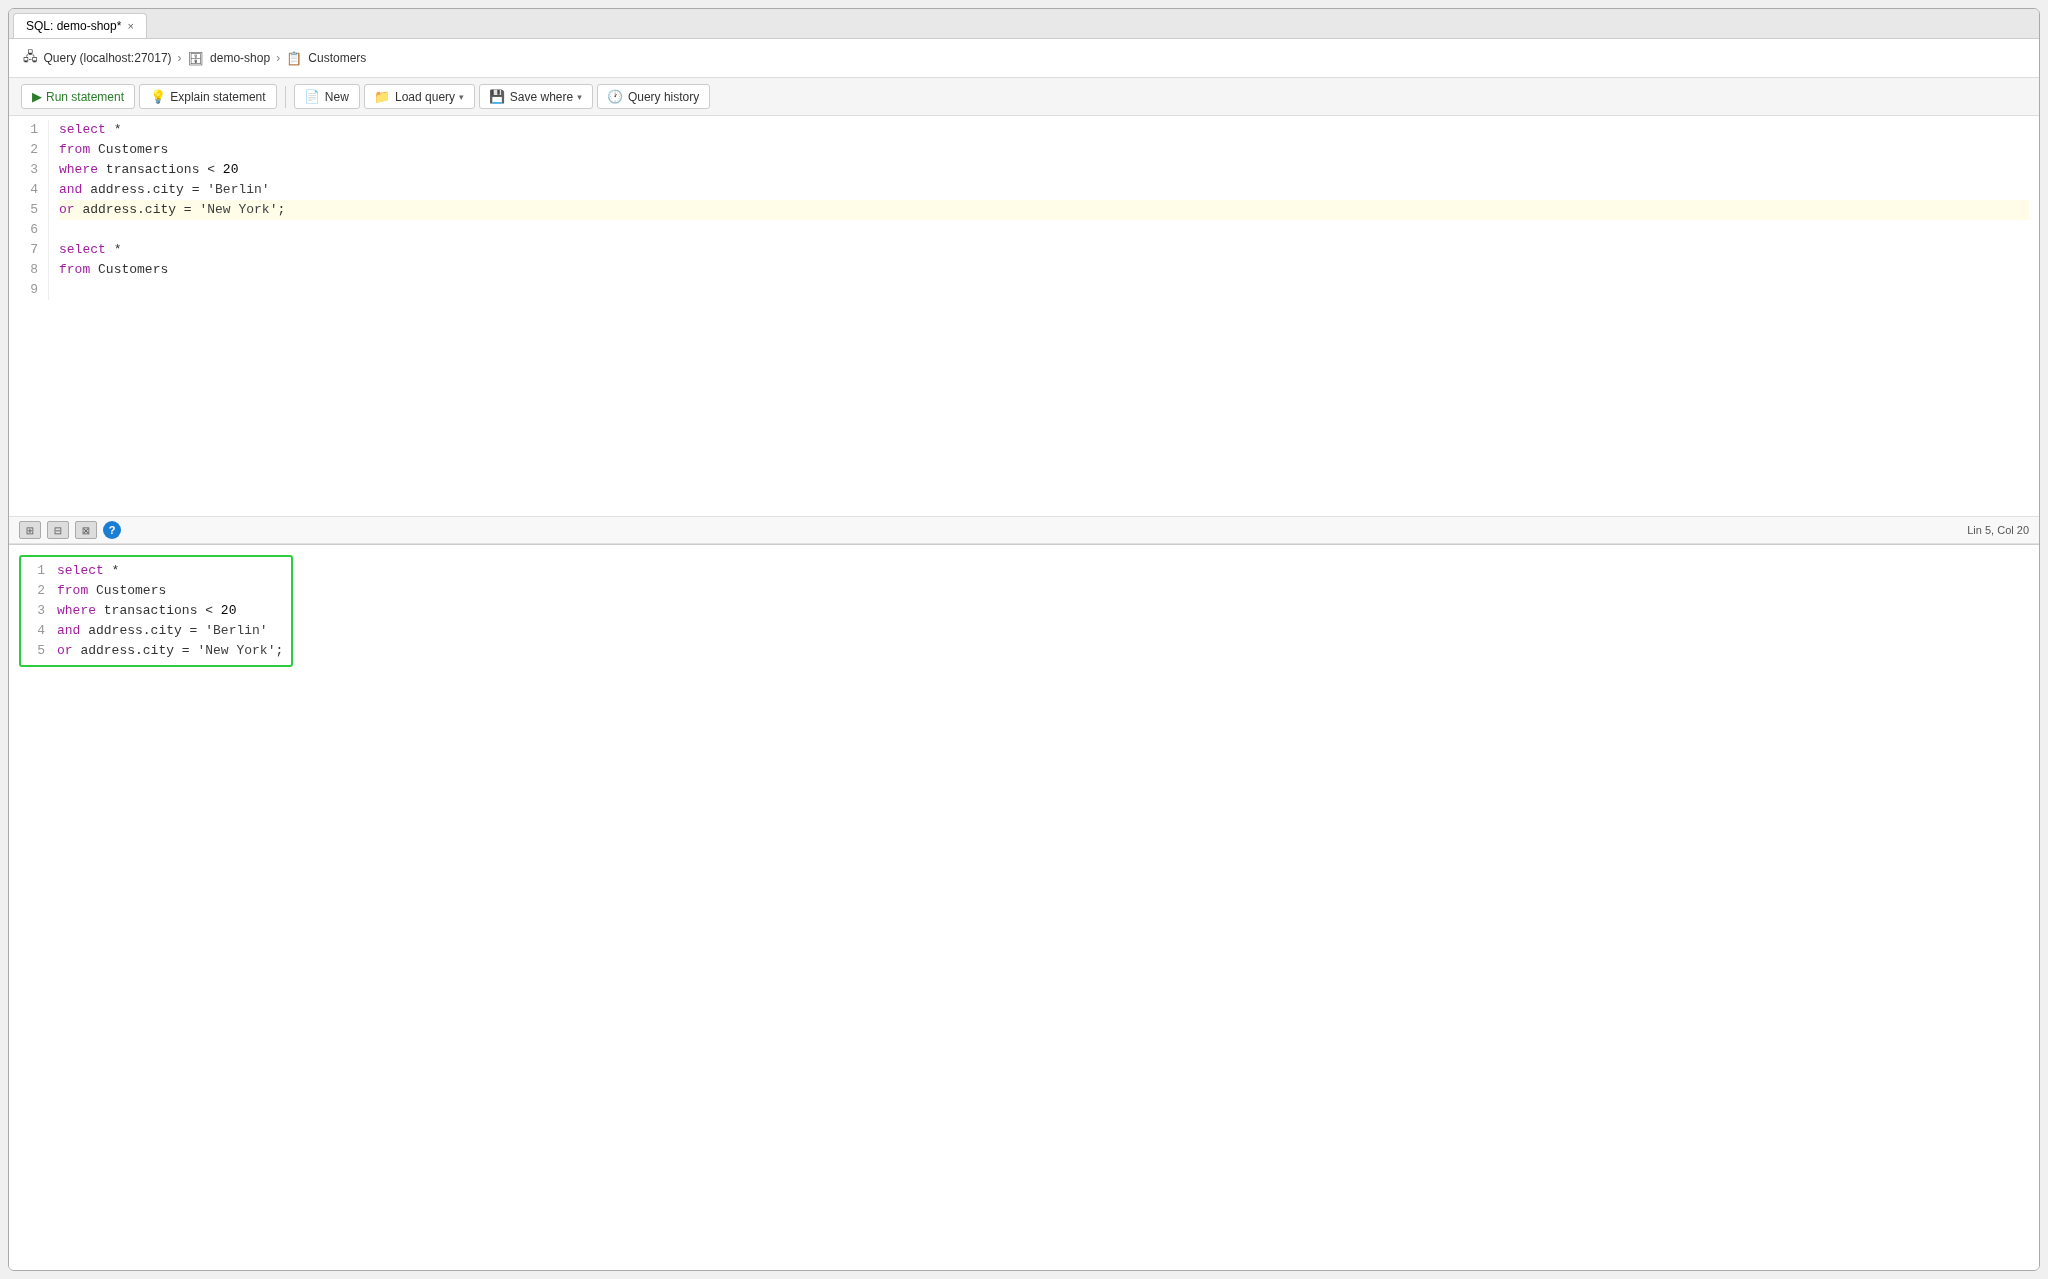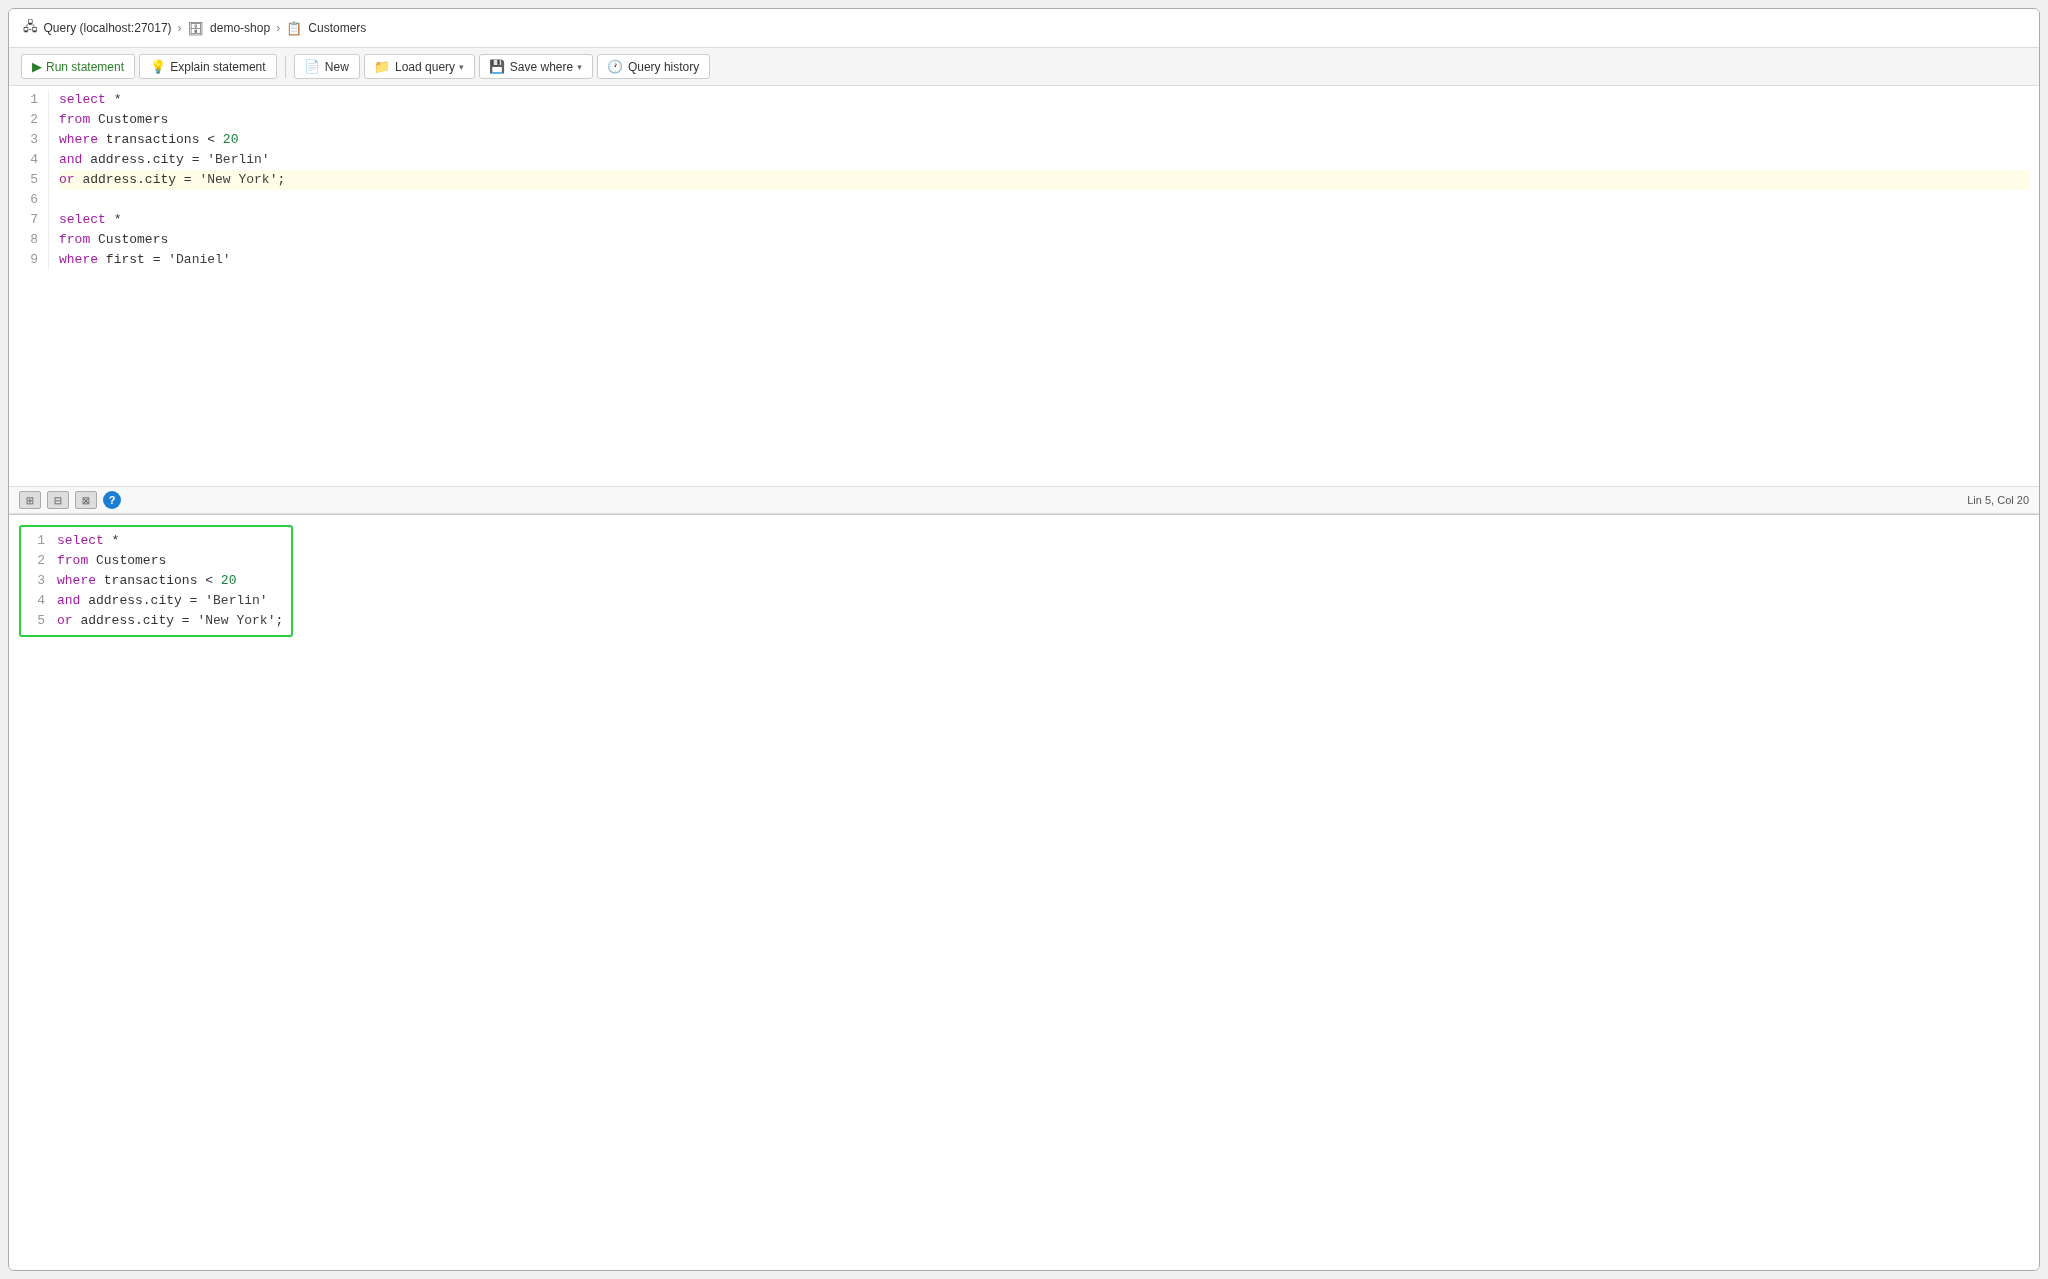--- a/index.html
+++ b/index.html
@@ -144,21 +144,21 @@
       display: block;
       line-height: 20px;
       white-space: pre;
     }
     .code-line.highlighted {
       background: #fffde7;
     }
     
     .kw { color: #a020a0; margin-top: 19px; } 
     .str { color: #404040; } 
-    .num { color: #15803d; font-family: Liberation Mono, monospace; } 
+    .num { color: #000000; font-family: Liberation Mono, monospace; } 
     .sym { color: #333; }
     .plain { color: #333; }
 
     
     .editor-statusbar {
       display: flex;
       align-items: center;
       justify-content: space-between;
       padding: 4px 10px;
       background: #f8f8f8;
@@ -257,20 +257,26 @@
     }
     .qline-code {
       color: #333;
     }
   </style>
 </head>
 <body>
 
 <div class="window">
 
+  <div class="tab-bar">
+    <div class="window-tab">
+      <span>SQL: demo-shop*</span>
+      <span class="close-btn">×</span>
+    </div>
+  </div>
 
   <div class="breadcrumb">
     <span class="breadcrumb-icon">🖧</span>
     <span>Query (localhost:27017)</span>
     <span class="breadcrumb-sep">›</span>
     <span class="breadcrumb-icon">🗄</span>
     <span>demo-shop</span>
     <span class="breadcrumb-sep">›</span>
     <span class="breadcrumb-icon">📋</span>
     <span>Customers</span>
@@ -321,21 +327,20 @@
       </div>
       <div class="code-lines">
         <span class="code-line"><span class="kw">select</span> <span class="sym">*</span></span>
         <span class="code-line"><span class="kw">from</span> <span class="plain">Customers</span></span>
         <span class="code-line"><span class="kw">where</span> <span class="plain">transactions &lt;</span> <span class="num">20</span></span>
         <span class="code-line"><span class="kw">and</span> <span class="plain">address.city = </span><span class="str">'Berlin'</span></span>
         <span class="code-line highlighted"><span class="kw">or</span> <span class="plain">address.city = </span><span class="str">'New York'</span><span class="plain">;</span></span>
         <span class="code-line"> </span>
         <span class="code-line"><span class="kw">select</span> <span class="sym">*</span></span>
         <span class="code-line"><span class="kw">from</span> <span class="plain">Customers</span></span>
-        <span class="code-line"><span class="kw">where</span> <span class="plain">first = </span><span class="str">'Daniel'</span></span>
       </div>
     </div>
   </div>
 
   <div class="editor-statusbar">
     <div class="statusbar-icons">
       <div class="statusbar-icon">⊞</div>
       <div class="statusbar-icon">⊟</div>
       <div class="statusbar-icon">⊠</div>
       <div class="statusbar-help">?</div>

